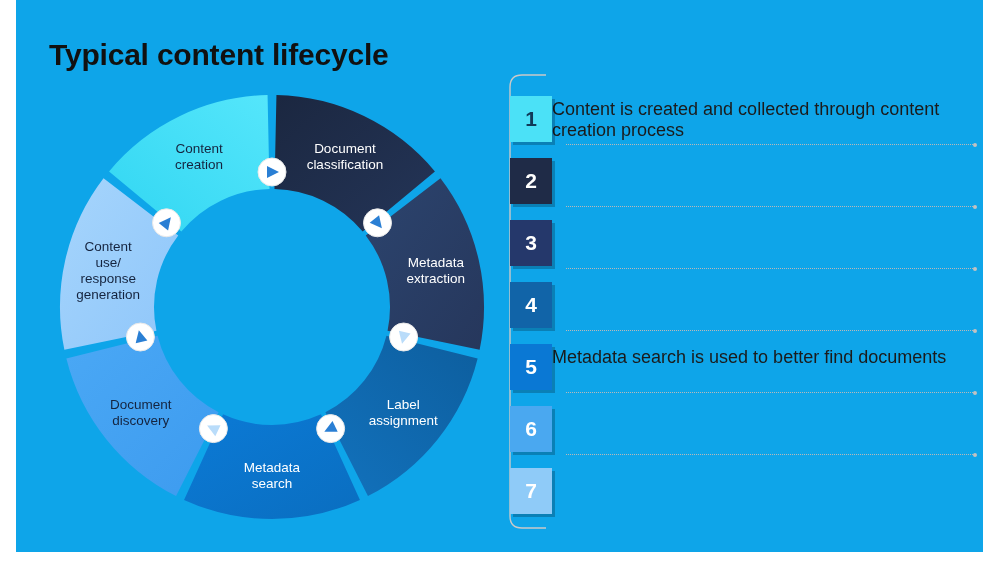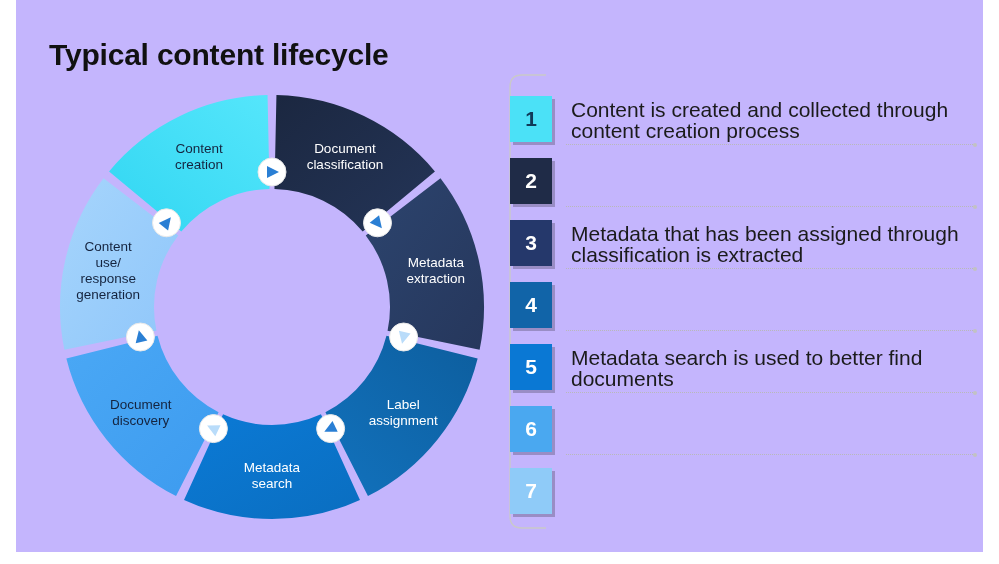--- a/index.html
+++ b/index.html
@@ -10,21 +10,21 @@
     width: 999px;
     height: 564px;
     background: #ffffff;
     font-family: "Liberation Sans", sans-serif;
     overflow: hidden;
   }
   #slide {
     position: relative;
     width: 999px;
     height: 564px;
-    background: #c4b5fd;
+    background: #0ea5e9;
     overflow: hidden;
   }
   
   .rail {
     position: absolute;
     top: 0;
     bottom: 0;
     width: 16px;
     background: #ffffff;
   }
@@ -108,22 +108,21 @@
     align-items: center;
     justify-content: center;
     color: #ffffff;
     font-size: 21px;
     font-weight: bold;
     box-shadow: 3px 3px 0 rgba(0,0,0,0.22);
     z-index: 2;
   }
   .row-text {
     flex: 1 1 auto;
-    margin-left: 19px;
-    font-size: 21px;
+    font-size: 18px;
     line-height: 21px;
     color: #1b1b1b;
     padding-top: 3px;
   }
   .divider {
     position: absolute;
     left: 60px;
     right: 3px;
     height: 0;
     border-top: 1px dotted #b9b9b9;
@@ -241,21 +240,20 @@
     <div id="rows">
         <div class="row" style="top: 22px;">
           <div class="badge" style="background: rgb(75, 225, 247); color: rgb(16, 58, 88);">1</div>
           <div class="row-text">Content is created and collected through content creation process</div>
         </div>
         <div class="row" style="top: 84px;">
           <div class="badge" style="background: rgb(31, 43, 71); color: rgb(255, 255, 255);">2</div>
         </div>
         <div class="row" style="top: 146px;">
           <div class="badge" style="background: rgb(37, 56, 107); color: rgb(255, 255, 255);">3</div>
-          <div class="row-text">Metadata that has been assigned through classification is extracted</div>
         </div>
         <div class="row" style="top: 208px;">
           <div class="badge" style="background: rgb(17, 100, 168); color: rgb(255, 255, 255);">4</div>
         </div>
         <div class="row" style="top: 270px;">
           <div class="badge" style="background: rgb(10, 120, 212); color: rgb(255, 255, 255);">5</div>
           <div class="row-text">Metadata search is used to better find documents</div>
         </div>
         <div class="row" style="top: 332px;">
           <div class="badge" style="background: rgb(74, 168, 240); color: rgb(255, 255, 255);">6</div>

